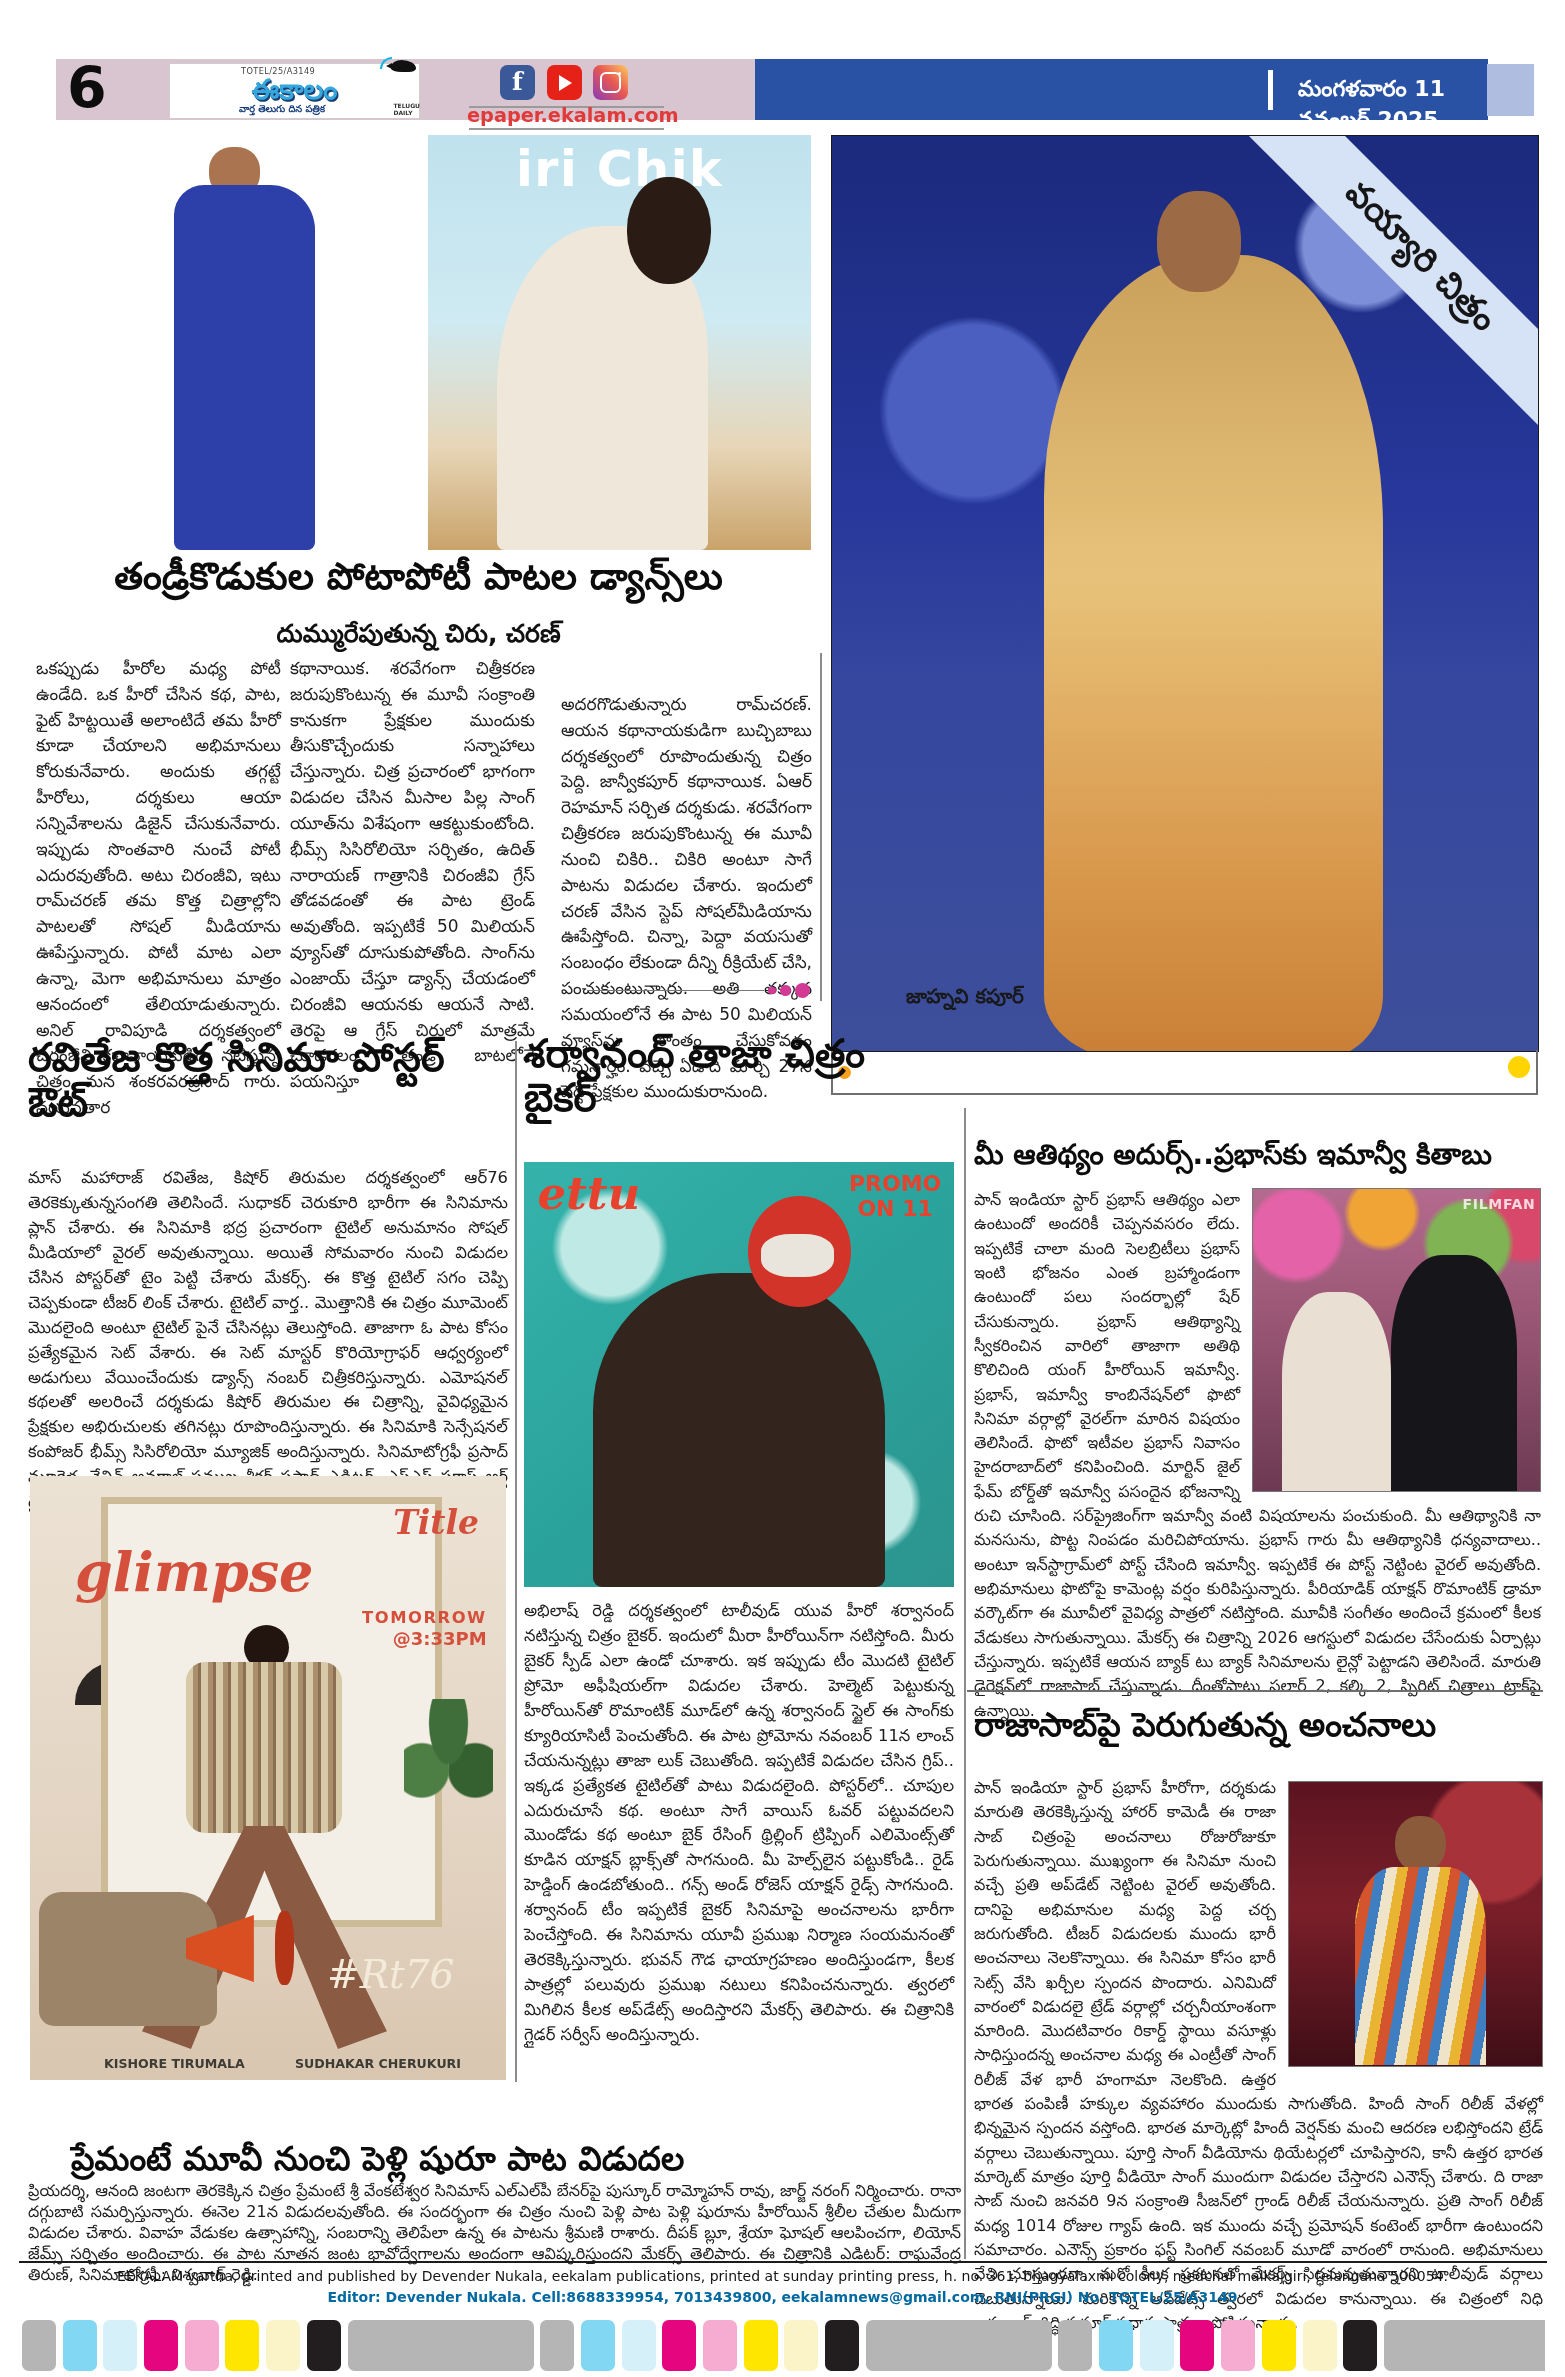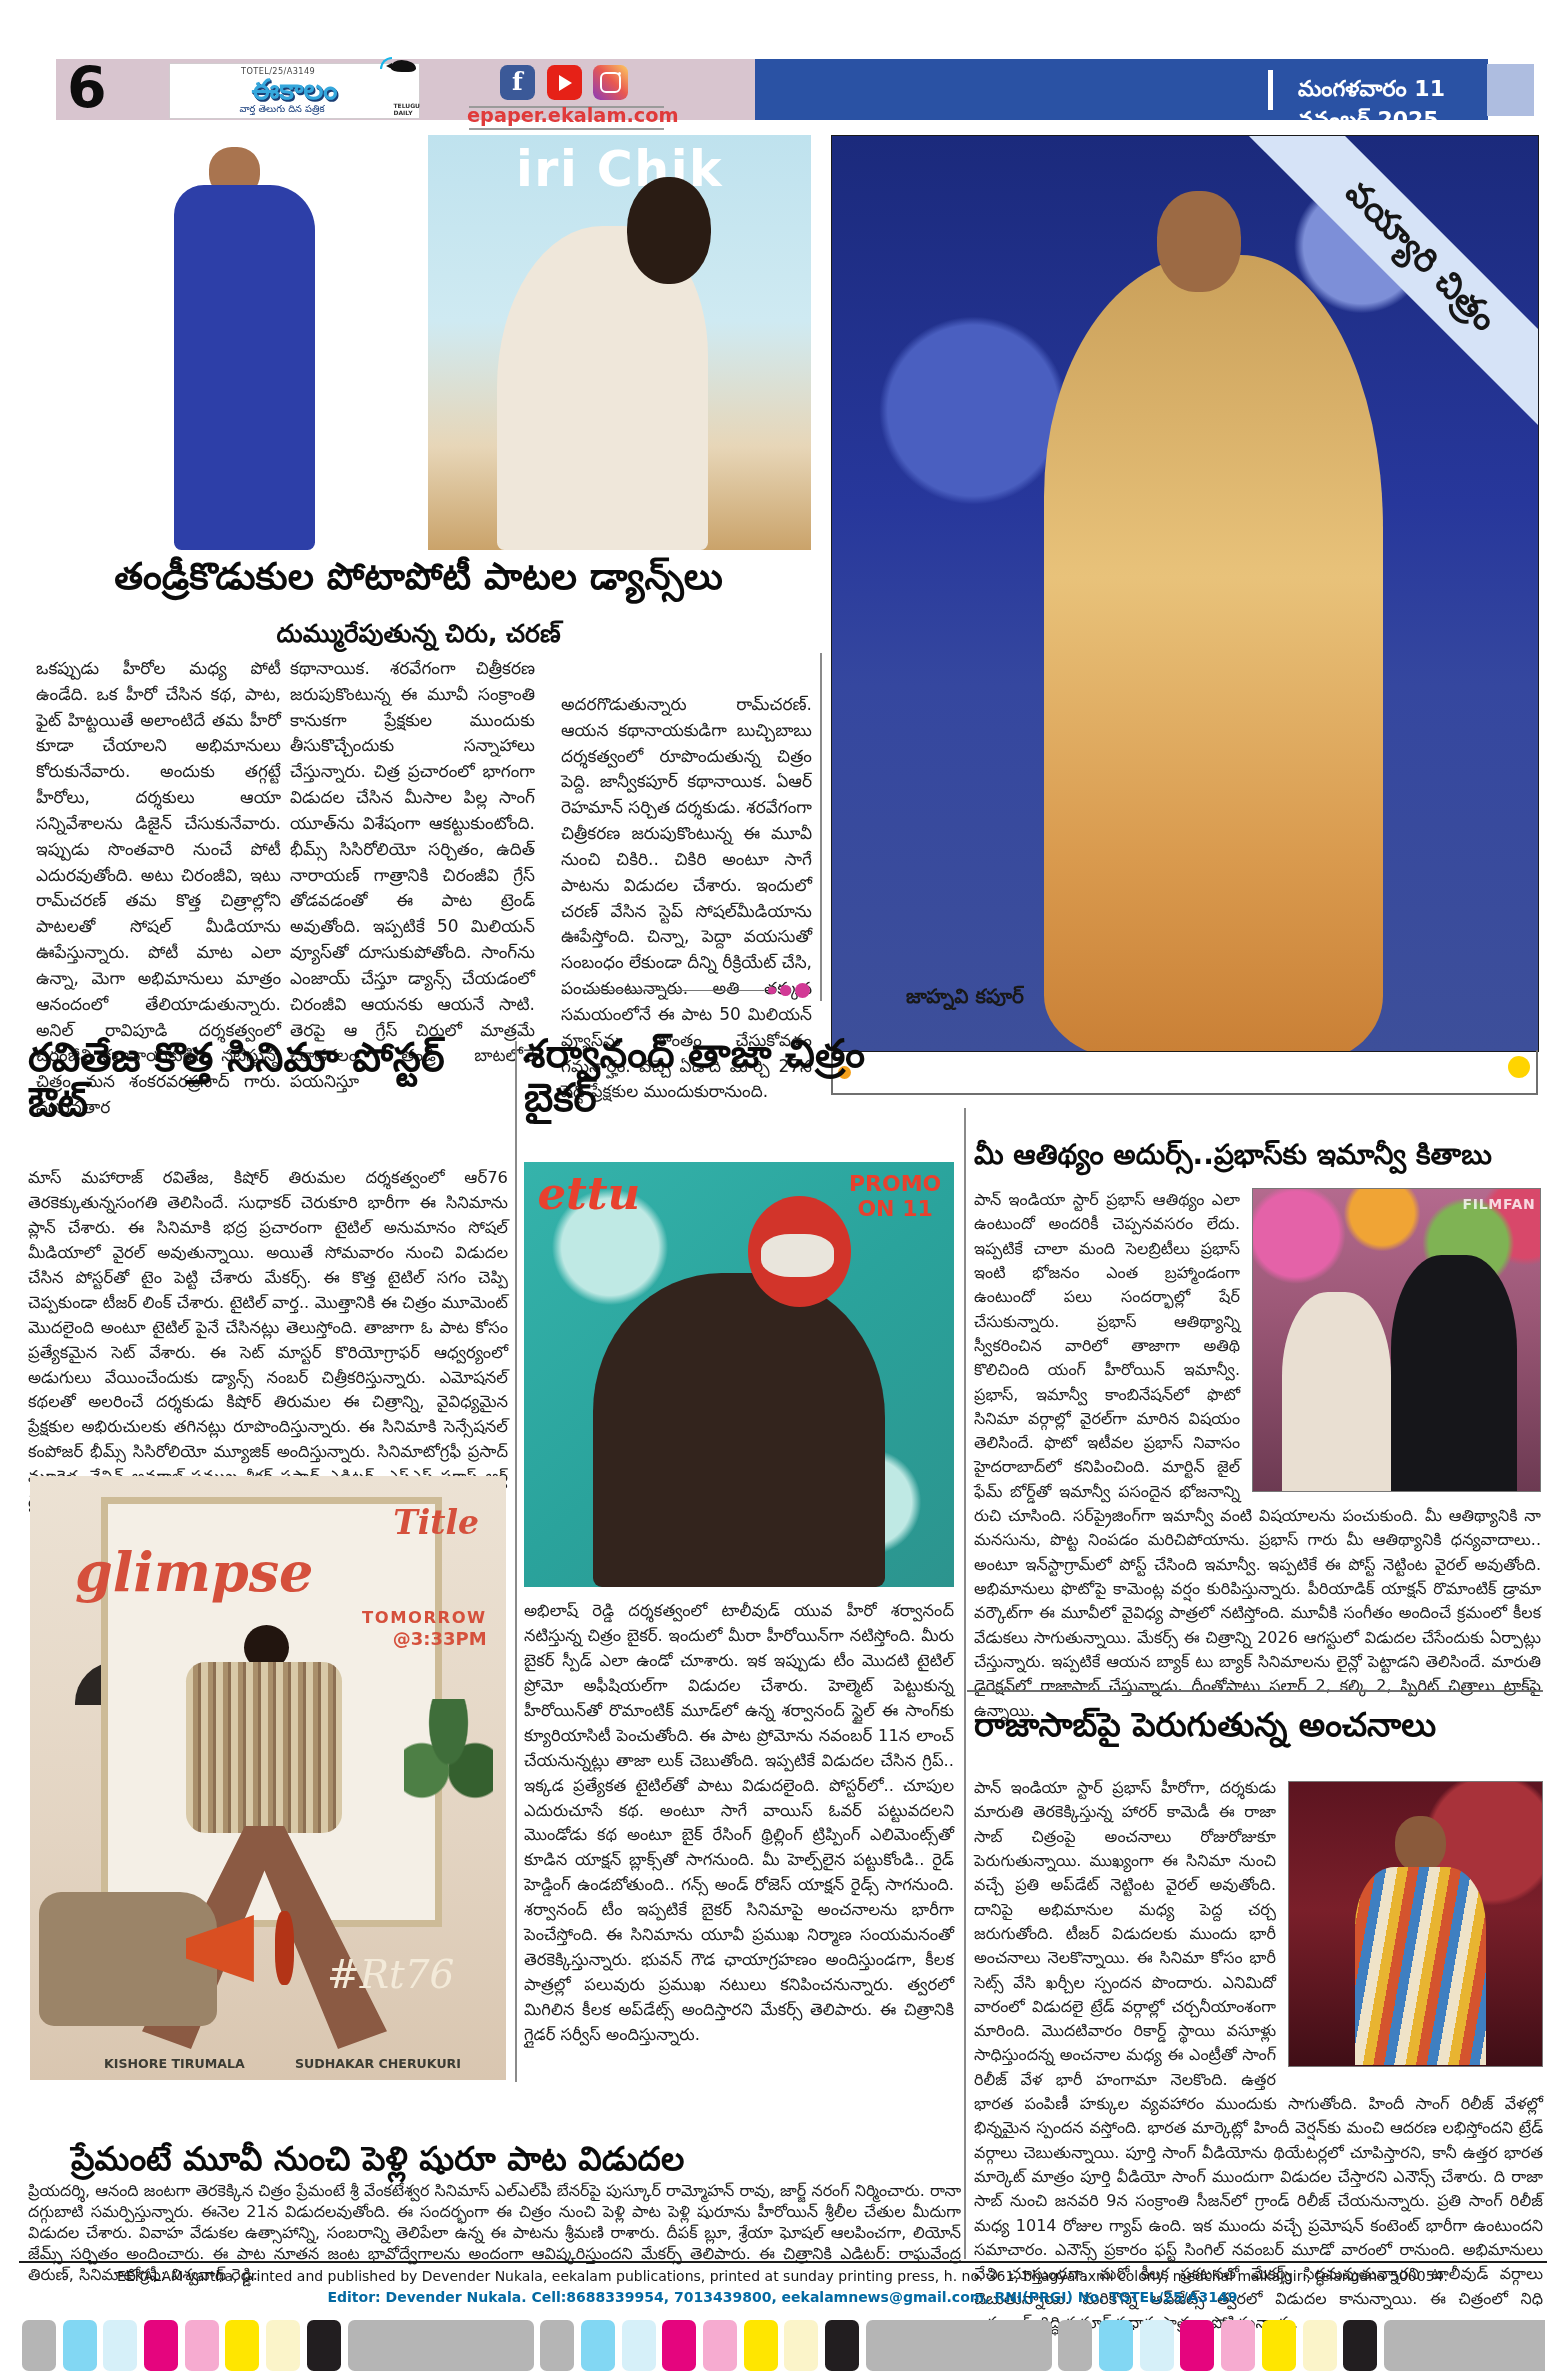--- a/index.html
+++ b/index.html
@@ -8,21 +8,21 @@
   .abs{position:absolute;}
   
   .hdr-pink{left:56px;top:59px;width:699px;height:61px;background:#d8c5cf;}
   .hdr-blue{left:755px;top:59px;width:733px;height:61px;background:#2a52a4;}
   .hdr-lblue{left:1487px;top:64px;width:47px;height:52px;background:#aebde0;}
   .pageno{left:67px;top:55px;font-size:57px;font-weight:bold;color:#0d0d0d;}
   .logo-box{left:170px;top:64px;width:249px;height:54px;background:#ffffff;box-shadow:0 0 0 0.7px #cfcfcf;}
   .logo-reg{position:absolute;left:71px;top:1.5px;font-size:8.2px;color:#444;letter-spacing:0.4px;}
   .logo-main{position:absolute;left:0;right:0;top:9px;text-align:center;font-size:28px;font-weight:bold;
              color:#35a7dc;text-shadow:0.7px 0.7px 0 #1b3f74,1.5px 1.5px 0 #1b3f74;}
-  .logo-tag{position:absolute;left:0;right:25px;bottom:0.7px;text-align:center;font-size:9.7px;font-weight:normal;color:#143a7a;}
+  .logo-tag{position:absolute;left:0;right:25px;bottom:0.7px;text-align:center;font-size:9.7px;font-weight:bold;color:#143a7a;}
   .logo-daily{position:absolute;right:1.5px;bottom:1.5px;font-size:6px;color:#333;font-weight:bold;line-height:1.1;text-align:left;width:24px;}
   .crow{position:absolute;right:3px;top:-4.5px;width:25px;height:12px;background:#111;
         border-radius:60% 80% 40% 60%/80% 100% 40% 40%;}
   .crow:before{content:"";position:absolute;left:-5.2px;top:3px;border-top:3px solid transparent;
         border-bottom:3px solid transparent;border-right:6.7px solid #111;}
   .sig{position:absolute;right:27px;top:-7.4px;width:10.4px;height:10.4px;border:2.2px solid #19b6e9;
        border-bottom:none;border-right:none;border-radius:100% 0 0 0;}
   .soc{width:35px;height:35px;border-radius:7.4px;top:65px;}
   .soc-fb{left:500px;background:#3b5998;}
   .soc-fb:before{content:"f";position:absolute;left:0;right:0;top:1.5px;text-align:center;color:#fff;font-size:25px;font-weight:bold;font-family:"DejaVu Serif",serif;}

